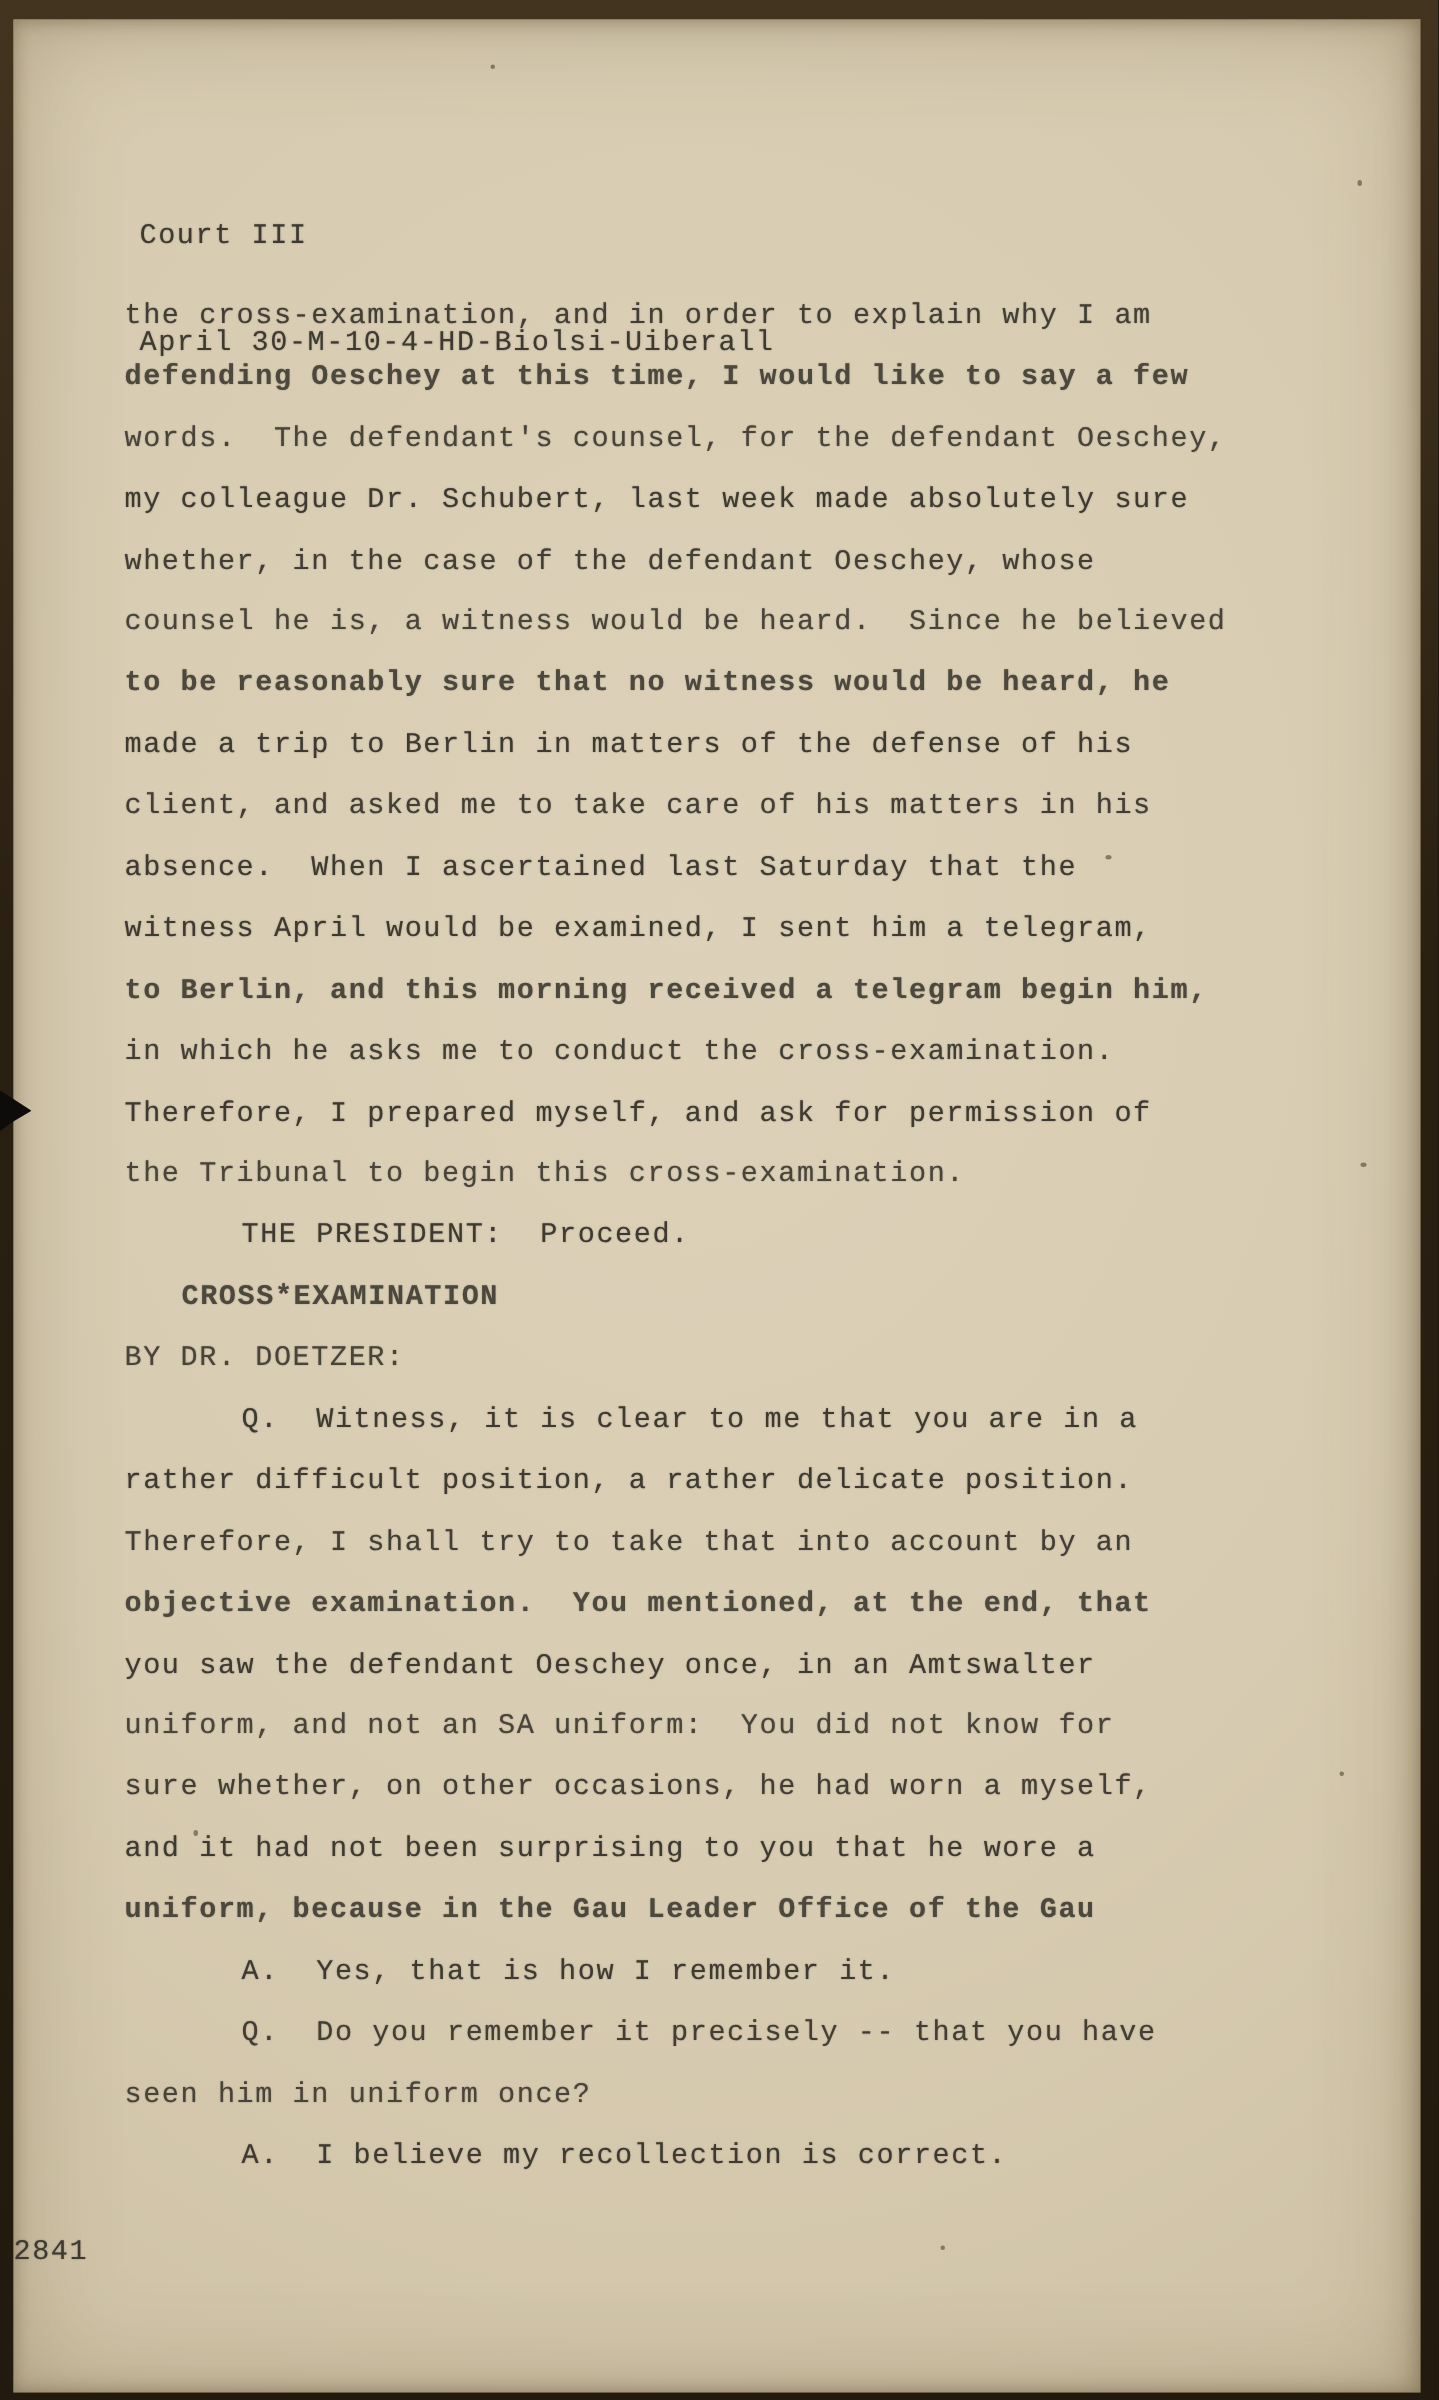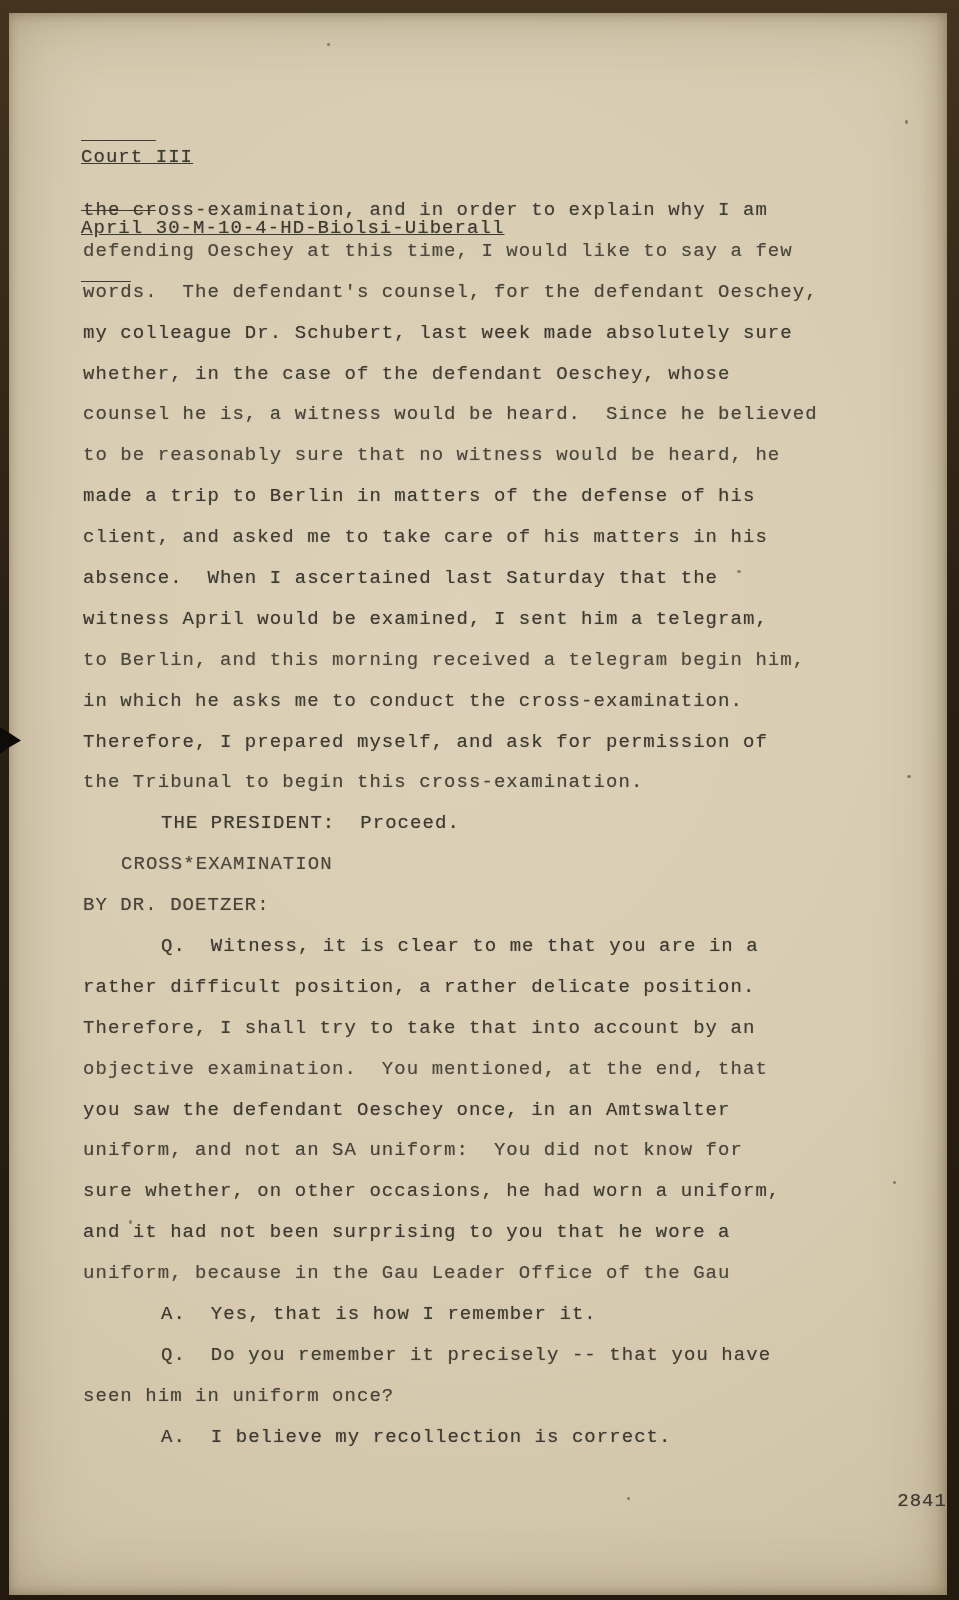--- a/index.html
+++ b/index.html
@@ -18,31 +18,31 @@
       radial-gradient(ellipse 120% 90% at 48% 38%, #ddd2b9 0%, #d7cbb1 48%, #cfc2a6 80%, #c2b394 100%);
     box-shadow:
       inset 0 0 70px rgba(96,78,48,.30),
       inset 0 0 10px rgba(70,55,30,.28),
       inset -6px 0 18px rgba(90,70,40,.25);
   }
 
   .typed { color:#3e3a31; font-size:19px; letter-spacing:1.05px;
            text-shadow:0 0 1px rgba(62,58,49,.55); }
 
-  .header { position:absolute; top:86px; left:72px; line-height:23.5px; white-space:pre;text-decoration:underline; }
+  .header { position:absolute; top:86px; left:84px; line-height:23.5px; white-space:pre; }
 
   .body-lines { position:absolute; top:177px; left:0; right:0; padding:0 36px 0 74px; }
   .line { height:40.9px; line-height:40.9px; white-space:pre; }
   .line.indent { padding-left:78px; }
   .line.center { text-align:left; transform:translateX(38px); }
   .line:nth-child(3n)   { opacity:.93; }
   .line:nth-child(4n+1) { opacity:.97; }
-  .line:nth-child(5n+2) { opacity:.90; }
+  .line:nth-child(5n+2) { opacity:.90;font-weight:bold; }
 
-  .footer { position:absolute; top:1477px; left:0; right:0; text-align:right; }
+  .footer { position:absolute; top:1477px; left:0; right:0; text-align:left; }
 
   .ink-mark {
     position:absolute; left:0; top:727px; width:21px; height:27px;
     background:#0d0c0a;
     clip-path:polygon(0 0, 45% 22%, 100% 50%, 45% 75%, 0 100%);
   }
 
   .paper-specks { position:absolute; top:0; left:0; width:2px; height:2px; }
   .speck {
     position:absolute; border-radius:50%;
@@ -79,21 +79,21 @@
         <div class="line left">the Tribunal to begin this cross-examination.</div>
         <div class="line indent">THE PRESIDENT:  Proceed.</div>
         <div class="line center">CROSS*EXAMINATION</div>
         <div class="line left">BY DR. DOETZER:</div>
         <div class="line indent">Q.  Witness, it is clear to me that you are in a</div>
         <div class="line left">rather difficult position, a rather delicate position.</div>
         <div class="line left">Therefore, I shall try to take that into account by an</div>
         <div class="line left">objective examination.  You mentioned, at the end, that</div>
         <div class="line left">you saw the defendant Oeschey once, in an Amtswalter</div>
         <div class="line left">uniform, and not an SA uniform:  You did not know for</div>
-        <div class="line left">sure whether, on other occasions, he had worn a uniform,</div>
+        <div class="line left">sure whether, on other occasions, he had worn a myself,</div>
         <div class="line left">and it had not been surprising to you that he wore a</div>
         <div class="line left">uniform, because in the Gau Leader Office of the Gau</div>
         <div class="line indent">A.  Yes, that is how I remember it.</div>
         <div class="line indent">Q.  Do you remember it precisely -- that you have</div>
         <div class="line left">seen him in uniform once?</div>
         <div class="line indent">A.  I believe my recollection is correct.</div>
       </div>
 
     <div class="footer typed">2841</div>
 

